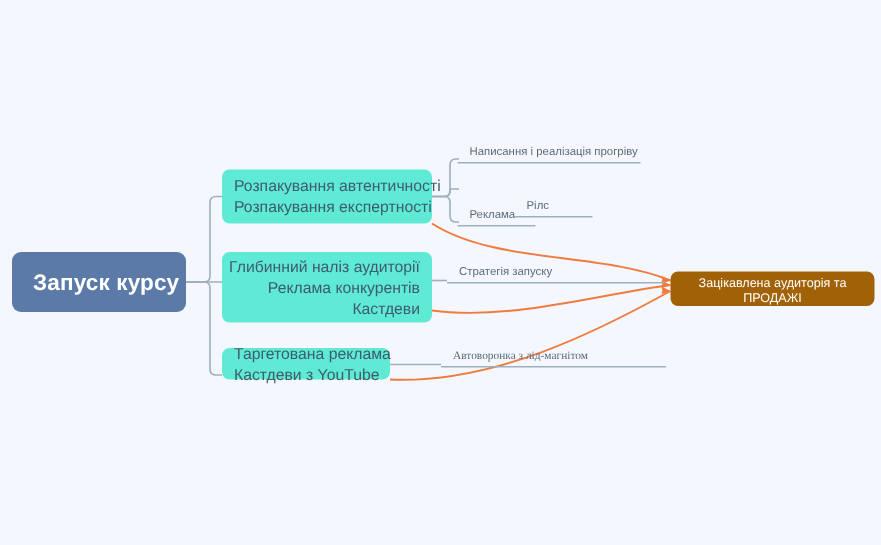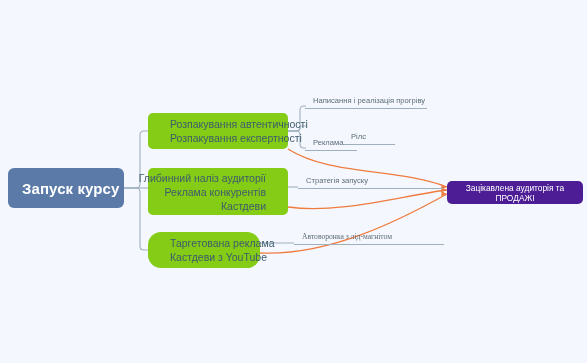--- a/index.html
+++ b/index.html
@@ -43,56 +43,55 @@
     height: 40px;
     background: #5b7aa8;
     border-radius: 6px;
     color: #ffffff;
     font-size: 15px;
     font-weight: bold;
     padding-left: 14px;
     letter-spacing: .1px;
   }
   .node-branch {
-    background: #84cc16;
+    background: #5eead4;
     border-radius: 5px;
     color: #3f5c6b;
     font-size: 10.5px;
-    padding: 0 22px;
+    padding: 0 8px;
     line-height: 14px;
   }
   .node-branch-1 {
     left: 148px;
     top: 113px;
     width: 140px;
     height: 36px;
   }
   .node-branch-2 {
     left: 148px;
     top: 168px;
     width: 140px;
     height: 47px;
     align-items: flex-end;
   }
   .node-branch-3 {
     left: 148px;
     top: 232px;
     width: 112px;
-    height: 36px;
-    border-radius: 13px;
+    height: 21px;
   }
   .node-branch .line {
     white-space: nowrap;
   }
   .node-goal {
     left: 447px;
     top: 181px;
     width: 136px;
     height: 23px;
-    background: #4c1d95;
+    background: #a16207;
     border-radius: 5px;
     color: #ffffff;
     font-size: 8.4px;
     align-items: center;
     justify-content: center;
     text-align: center;
   }
   .leaf {
     position: absolute;
     box-sizing: border-box;

